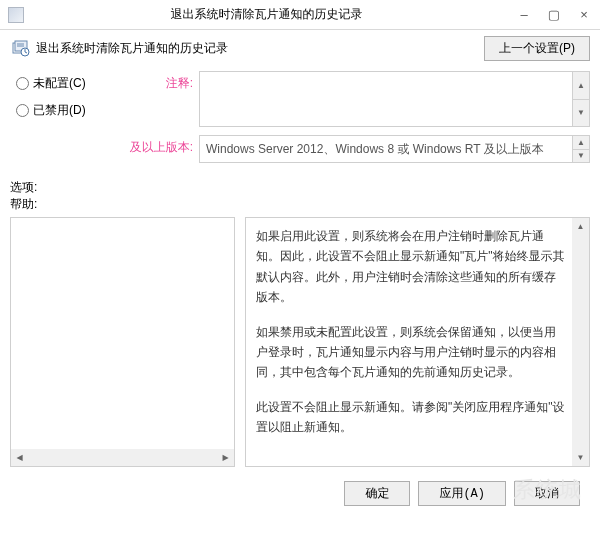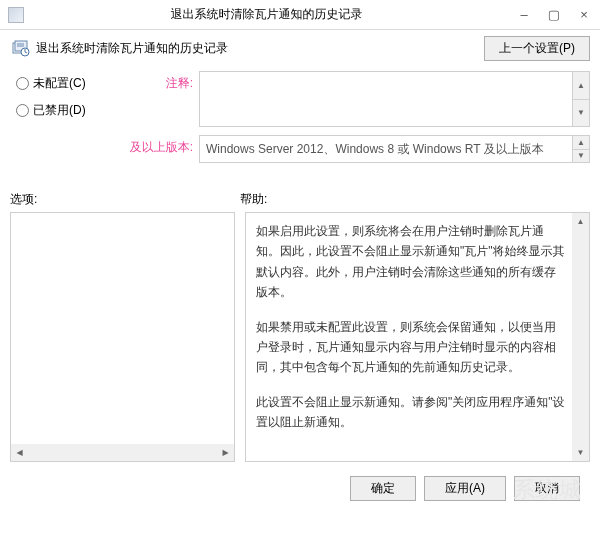--- a/index.html
+++ b/index.html
@@ -147,22 +147,23 @@
   .updown .ud{
     flex:1; border-left:1px solid #d0d0d0;
     display:flex;align-items:center;justify-content:center;
     font-size:8px; color:#666; background:#f0f0f0;
   }
   .updown .ud + .ud{border-top:1px solid #d0d0d0;}
 
   
   .section-labels{
     display:flex;
-    margin-top:20px;
+    margin-top:8px;
     margin-bottom:4px;
+    flex-direction:column;
   }
   .section-labels .lab{
     width:230px;
   }
 
   
   .panes{
     display:flex;
     gap:10px;
   }
@@ -206,21 +207,21 @@
   
   .footer{
     display:flex; justify-content:flex-end; gap:8px;
     padding:14px 10px 0 0;
   }
   .footer .btn{
     border:1px solid #adadad;
     background:#efefef;
     padding:3px 20px;
     font-size:12px;
-    font-family:Liberation Sans, sans-serif;
+    font-family:Liberation Mono, monospace;
     cursor:default;
   }
 
   .watermark{
     position:absolute;
     right:18px; bottom:48px;
     font-size:22px;
     color:#e6e6e6;
     pointer-events:none;
     letter-spacing:1px;

